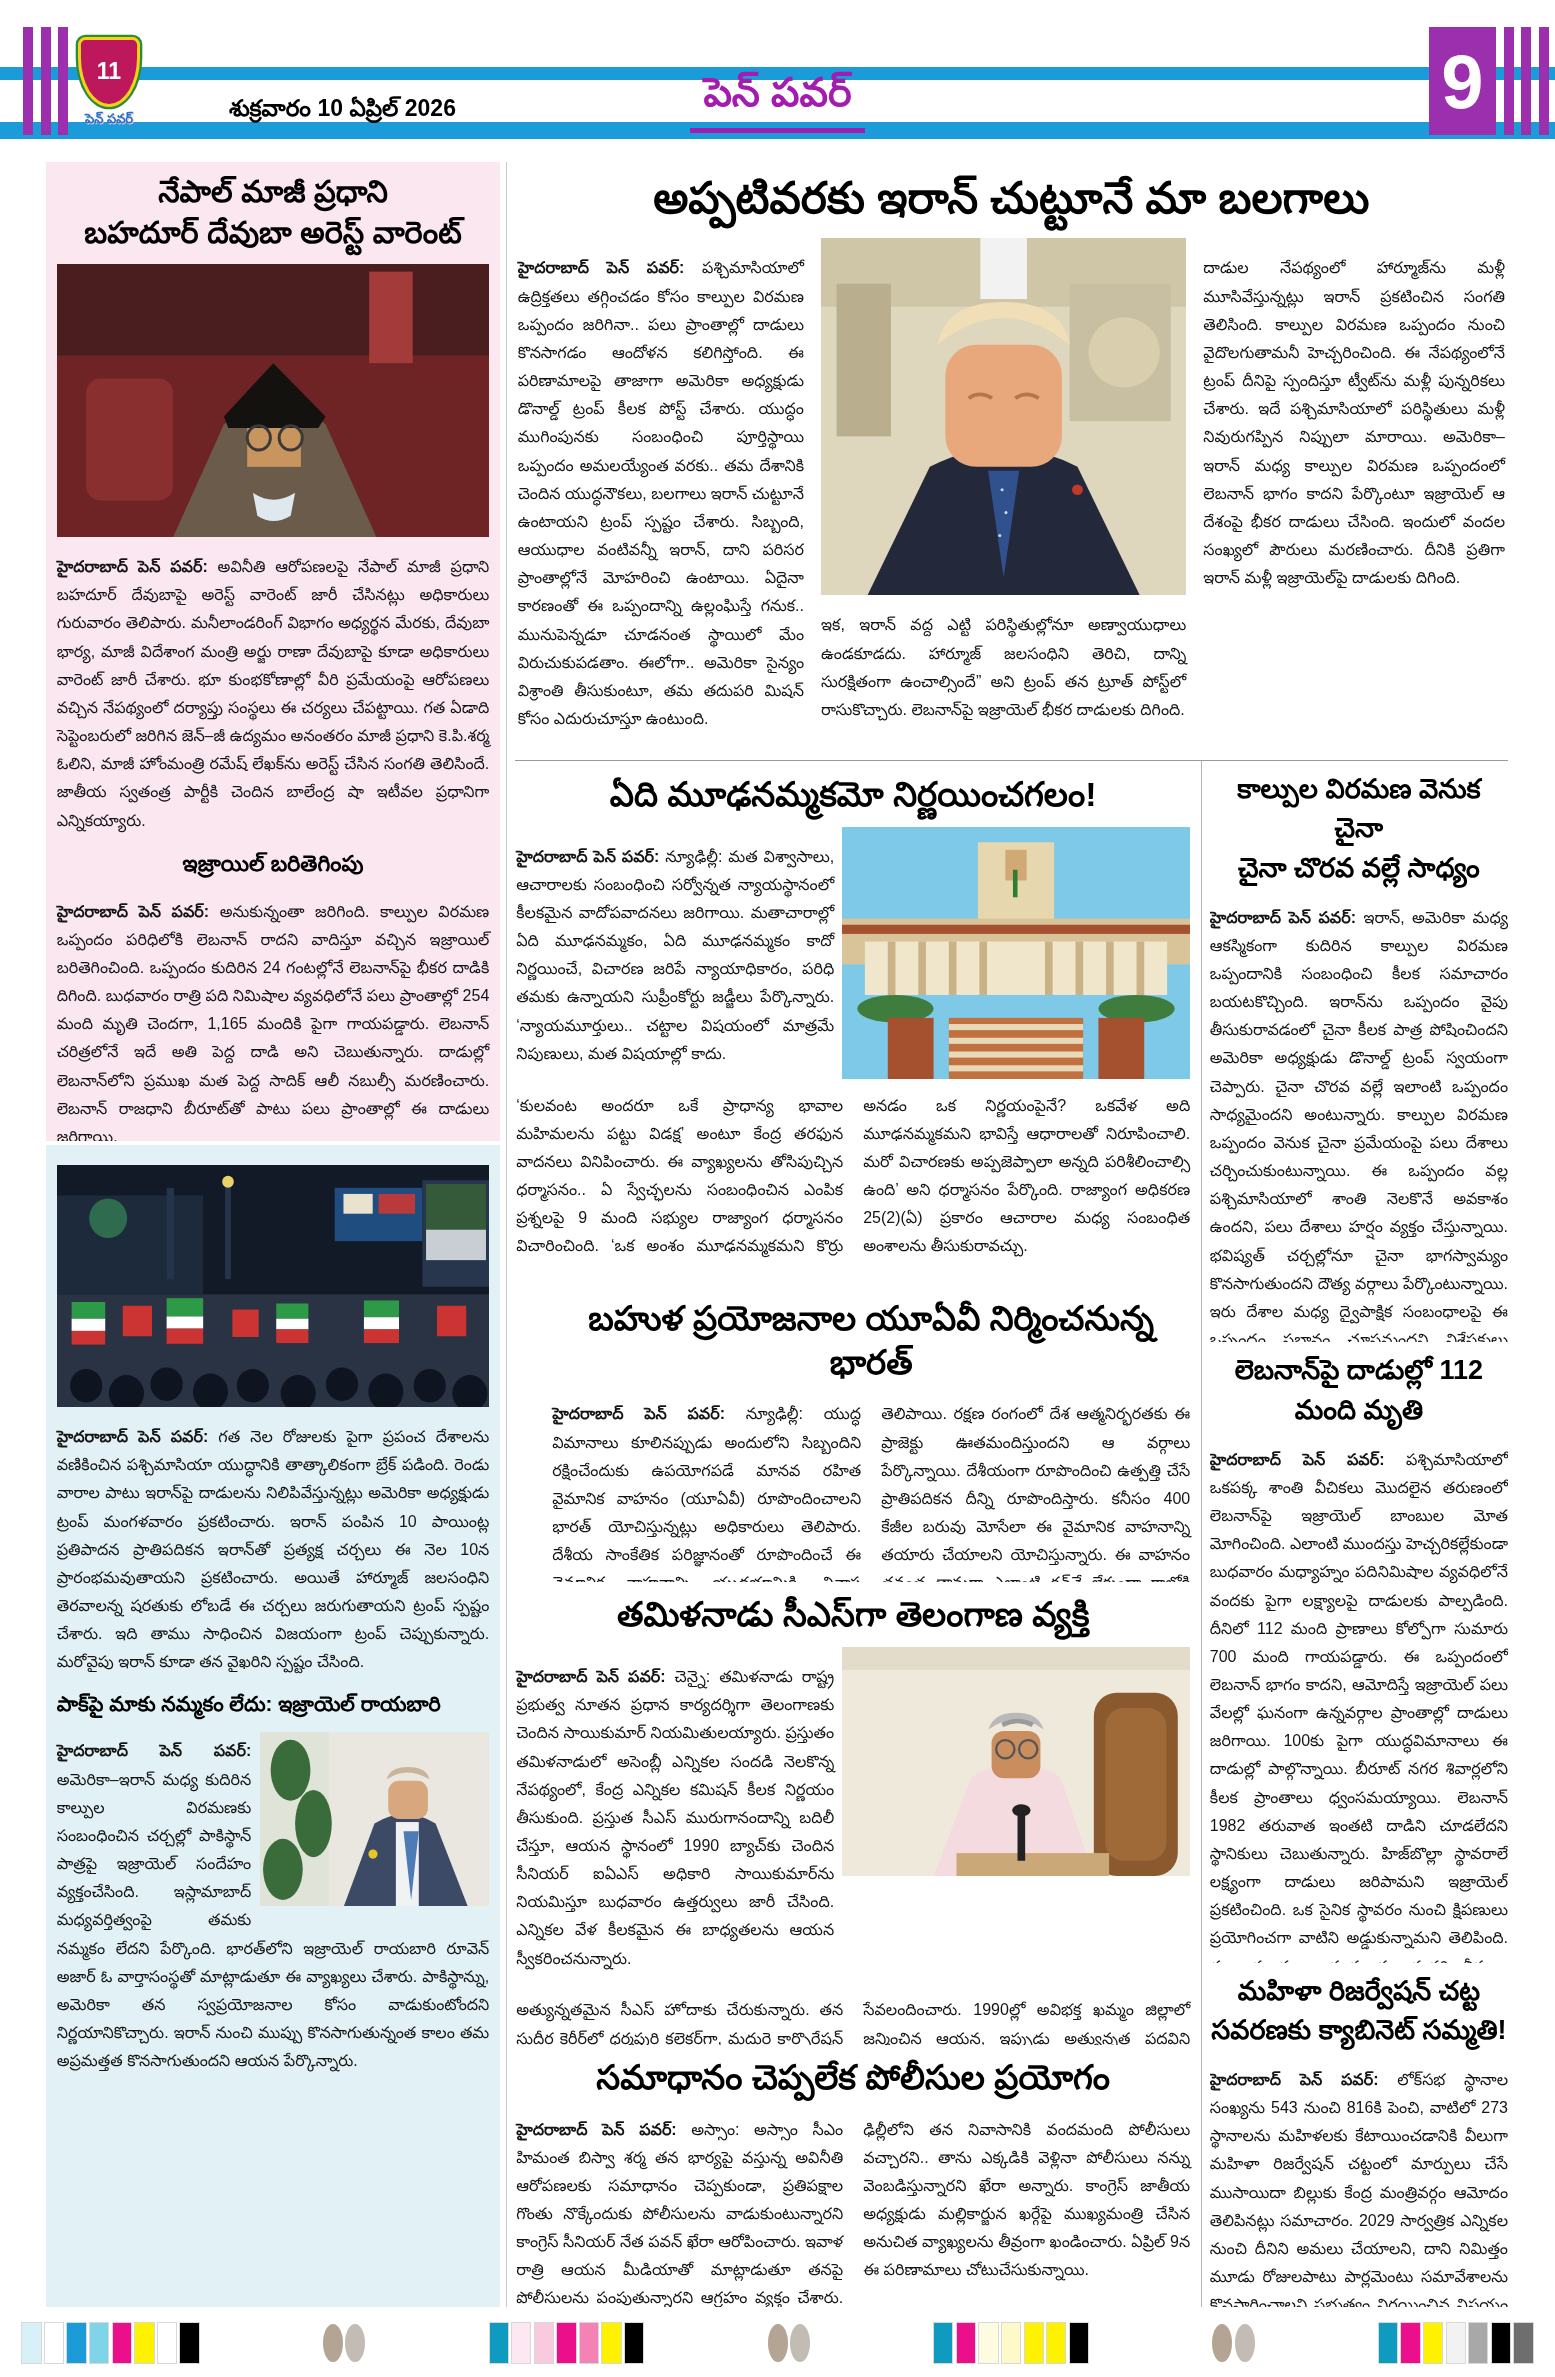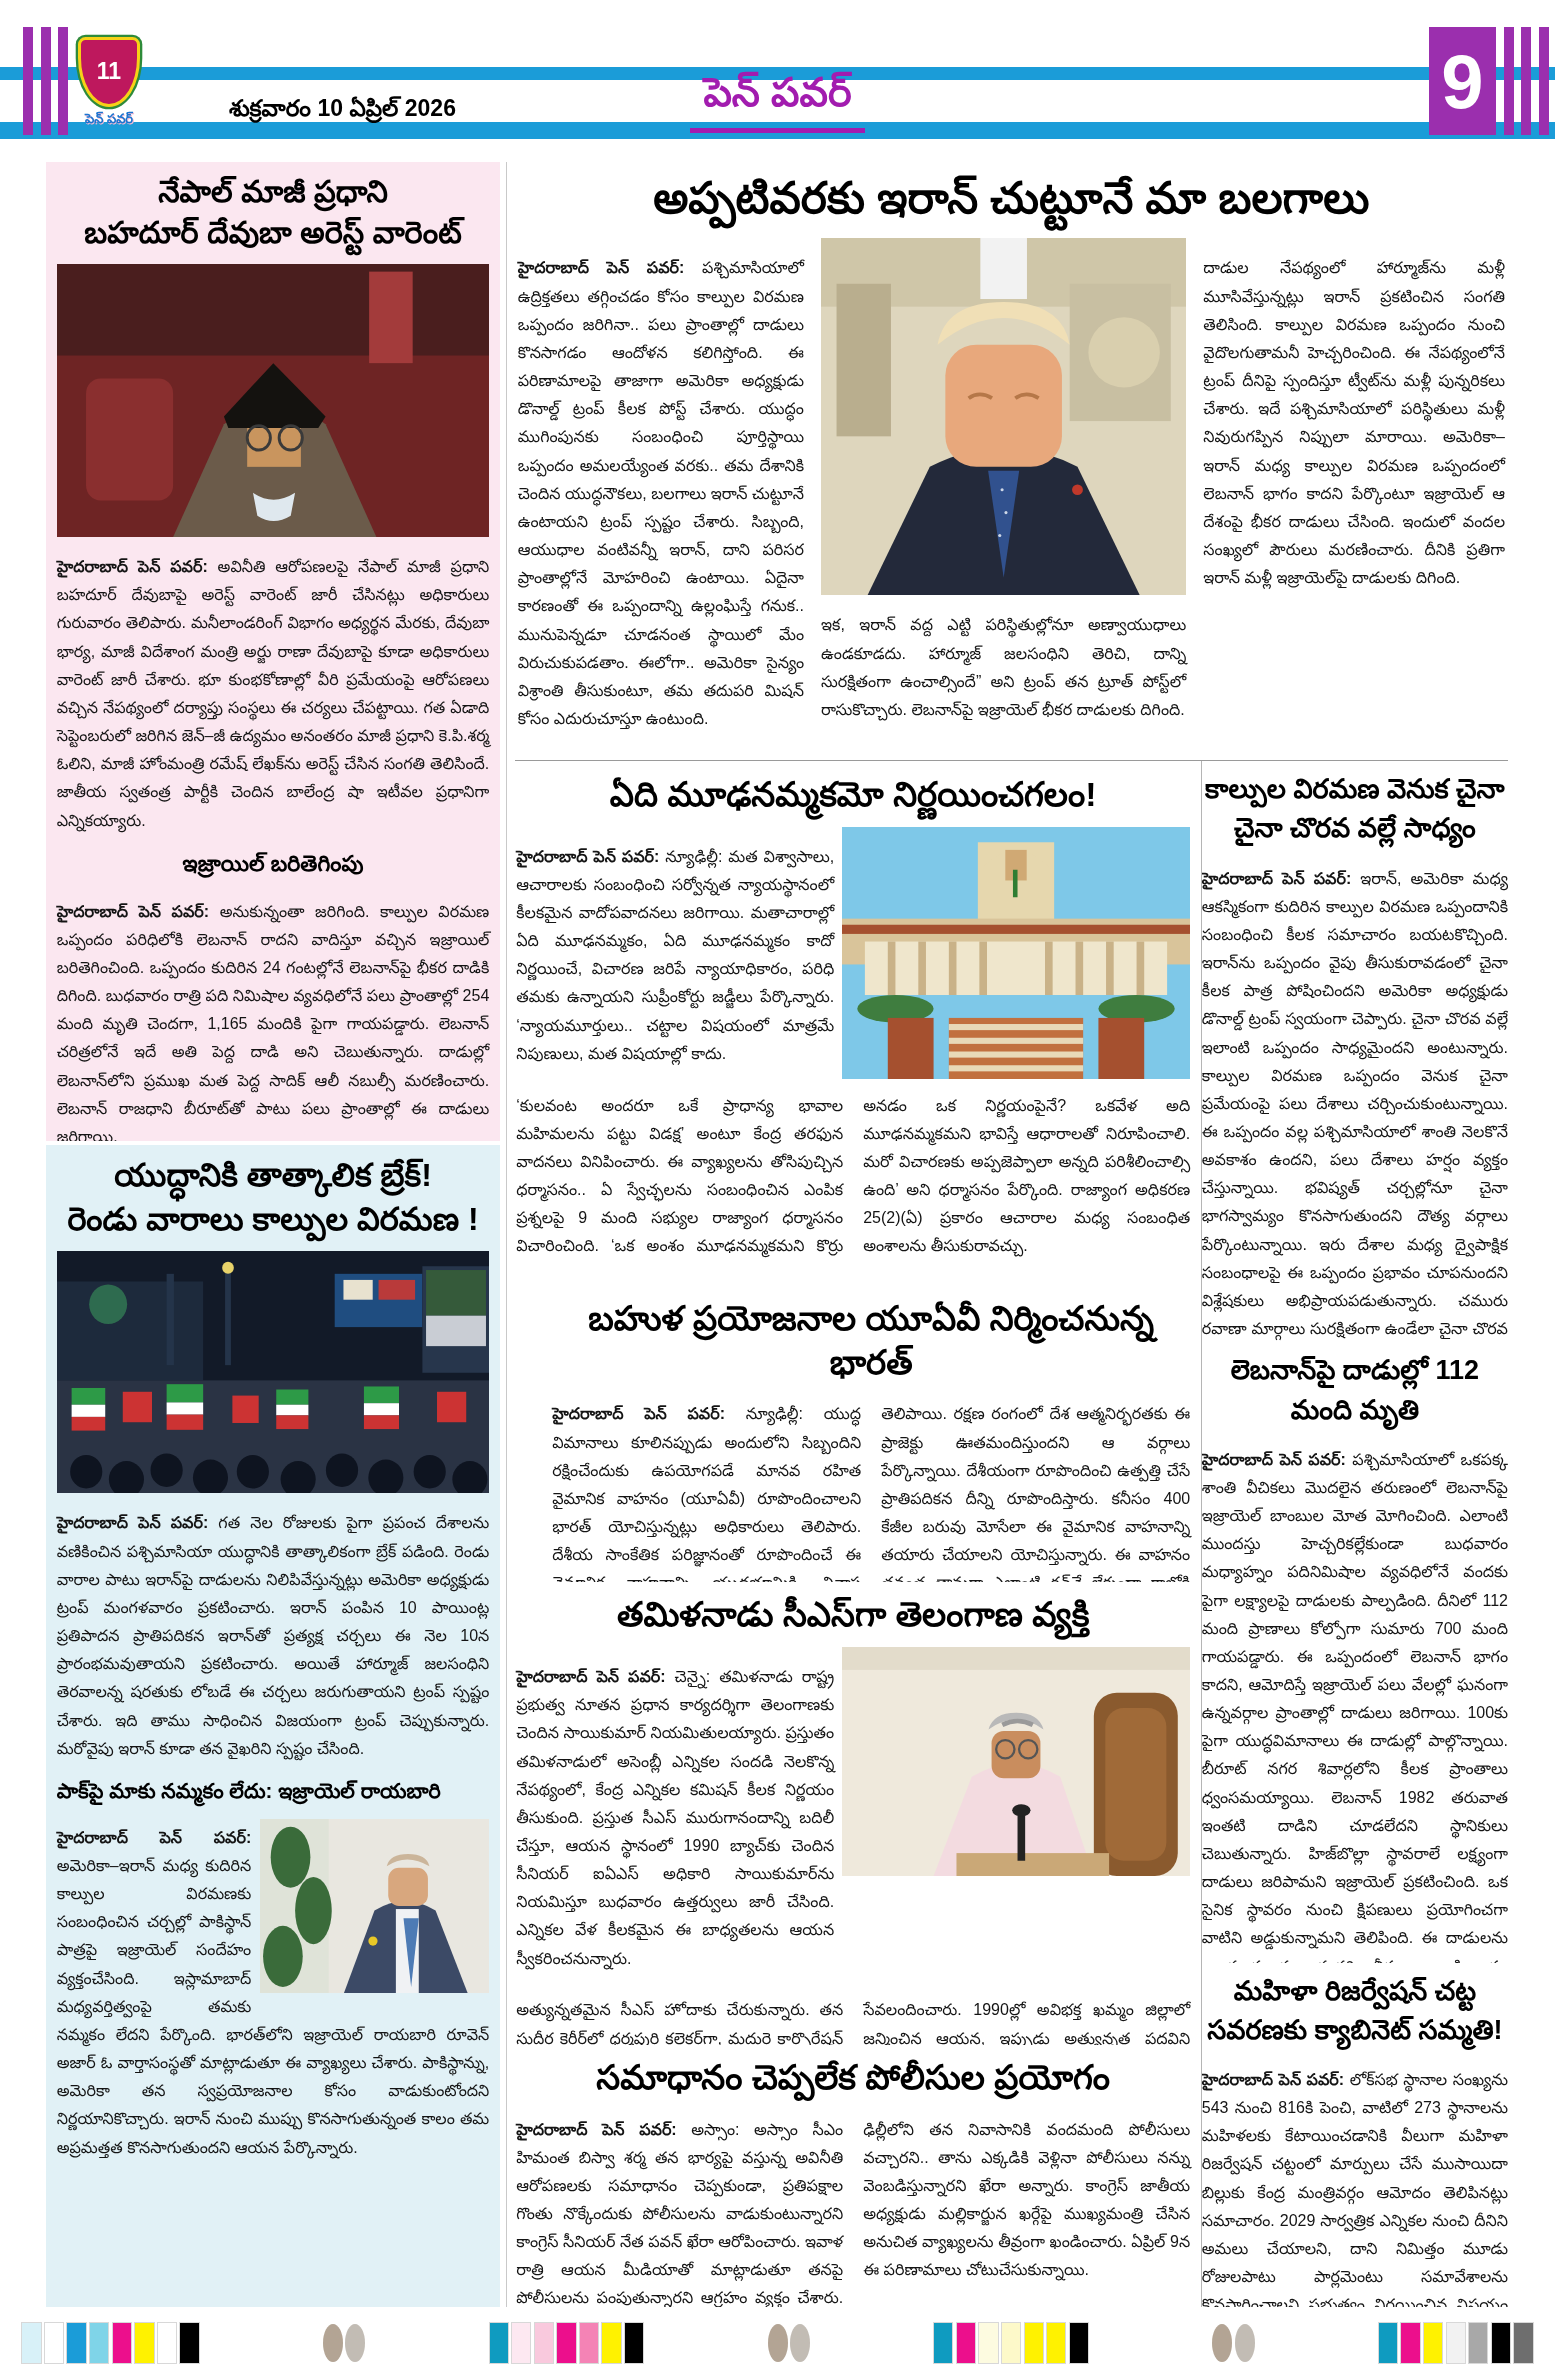--- a/index.html
+++ b/index.html
@@ -53,21 +53,21 @@
   .iran{padding:4.6px 3px 7.6px;border-bottom:1.5px solid #9a9a9a;height:586px;overflow:hidden;}
   .iran h1{text-align:center;font-size:44px;line-height:1.15;margin:6.1px 0 15.2px;}
   .iran-row{display:flex;gap:17px;}
   .iran-c1{width:29%;}
   .iran-c2{width:37%;}
   .iran-c3{width:30%;flex:1;}
   .trump{height:357px;margin-bottom:10.7px;}
 
   .lower{display:flex;flex:1;gap:9.1px;min-height:0;}
   .mid-stack{width:677px;display:flex;flex-direction:column;}
-  .right-stack{flex:1;border-left:1.5px solid #b5b5b5;padding-left:0;display:flex;flex-direction:column;}
+  .right-stack{flex:1;border-left:1.5px solid #b5b5b5;padding-left:8px;display:flex;flex-direction:column;}
 
   .sec{padding:7.6px 1.5px;overflow:hidden;}
   .sec h2{text-align:center;font-size:34px;line-height:1.3;margin:3px 0 10.7px;}
   .row{display:flex;gap:8px;}
   .row .txt{flex:1;}
   .court-photo{width:348px;height:252px;}
   .cs-photo{width:348px;height:229px;}
   .sec.court{height:509px;}
   .sec.uav{height:281px;margin-left:36px;}
   .sec.cs{height:448px;}
@@ -143,24 +143,20 @@
             <circle cx="322" cy="228" r="16" fill="none" stroke="#3a3a3a" stroke-width="4"></circle>
             <path d="M270 300 q28 18 58 0 l-6 30 q-24 14 -46 0 Z" fill="#dfe8ee"></path>
           </svg>
         </div>
         <p class="body"><span class="lede">హైదరాబాద్ పెన్ పవర్:</span> <span>అవినీతి ఆరోపణలపై నేపాల్ మాజీ ప్రధాని బహదూర్ దేవుబాపై అరెస్ట్ వారెంట్ జారీ చేసినట్లు అధికారులు గురువారం తెలిపారు. మనీలాండరింగ్ విభాగం అధ్యర్థన మేరకు, దేవుబా భార్య, మాజీ విదేశాంగ మంత్రి అర్జు రాణా దేవుబాపై కూడా అధికారులు వారెంట్ జారీ చేశారు. భూ కుంభకోణాల్లో వీరి ప్రమేయంపై ఆరోపణలు వచ్చిన నేపథ్యంలో దర్యాప్తు సంస్థలు ఈ చర్యలు చేపట్టాయి. గత ఏడాది సెప్టెంబరులో జరిగిన జెన్‌–జీ ఉద్యమం అనంతరం మాజీ ప్రధాని కె.పి.శర్మ ఓలిని, మాజీ హోంమంత్రి రమేష్ లేఖక్‌ను అరెస్ట్ చేసిన సంగతి తెలిసిందే. జాతీయ స్వతంత్ర పార్టీకి చెందిన బాలేంద్ర షా ఇటీవల ప్రధానిగా ఎన్నికయ్యారు.</span></p>
         <h2 class="subhead">ఇజ్రాయిల్ బరితెగింపు</h2>
         <p class="body"><span class="lede">హైదరాబాద్ పెన్ పవర్:</span> <span>అనుకున్నంతా జరిగింది. కాల్పుల విరమణ ఒప్పందం పరిధిలోకి లెబనాన్ రాదని వాదిస్తూ వచ్చిన ఇజ్రాయిల్ బరితెగించింది. ఒప్పందం కుదిరిన 24 గంటల్లోనే లెబనాన్‌పై భీకర దాడికి దిగింది. బుధవారం రాత్రి పది నిమిషాల వ్యవధిలోనే పలు ప్రాంతాల్లో 254 మంది మృతి చెందగా, 1,165 మందికి పైగా గాయపడ్డారు. లెబనాన్ చరిత్రలోనే ఇదే అతి పెద్ద దాడి అని చెబుతున్నారు. దాడుల్లో లెబనాన్‌లోని ప్రముఖ మత పెద్ద సాదిక్ ఆలీ నబుల్సీ మరణించారు. లెబనాన్ రాజధాని బీరూట్‌తో పాటు పలు ప్రాంతాల్లో ఈ దాడులు జరిగాయి.</span></p>
       </div>
 
       <div class="blue-block">
-        <h1 class="hl-2line" style="font-size:32px;">
-          <span>యుద్ధానికి తాత్కాలిక బ్రేక్!</span><br>
-          <span>రెండు వారాలు కాల్పుల విరమణ !</span>
-        </h1>
         <div class="photo protest">
           <svg viewBox="0 0 592 318" preserveAspectRatio="none">
             <rect width="592" height="318" fill="#121a28"></rect>
             <rect x="0" y="40" width="200" height="130" fill="#1d2a3c"></rect>
             <circle cx="70" cy="70" r="26" fill="#2e6b4f"></circle>
             <rect x="150" y="30" width="10" height="120" fill="#24344a"></rect>
             <rect x="230" y="20" width="8" height="130" fill="#24344a"></rect>
             <circle cx="234" cy="22" r="8" fill="#e8d36a"></circle>
             <rect x="380" y="30" width="120" height="70" fill="#1f4d80"></rect>
             <rect x="392" y="38" width="40" height="26" fill="#e8e2cf"></rect>

